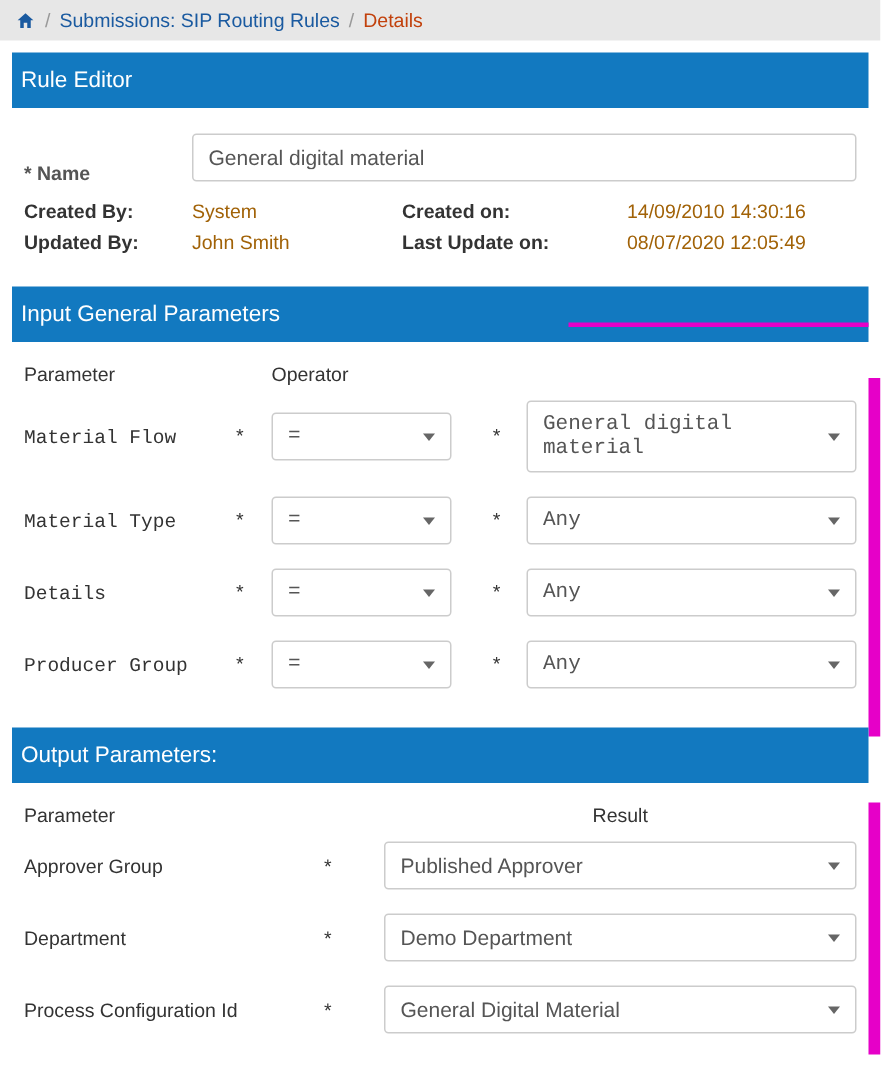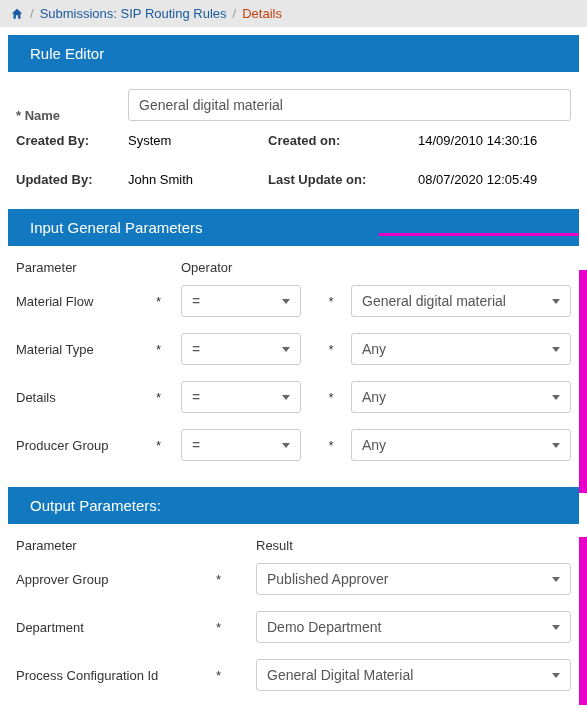--- a/index.html
+++ b/index.html
@@ -20,21 +20,21 @@
       color: #555;
     }
     .breadcrumb .home-icon svg { width: 14px; height: 14px; fill: #1a5aa0; display: block; }
     .breadcrumb .link { color: #1a5aa0; cursor: pointer; }
     .breadcrumb .sep { color: #999; }
     .breadcrumb .current { color: #c2410c; }
 
     .section-header {
       background: #1279c0;
       color: #fff;
-      padding: 10px 22px;
+      padding: 10px 6px;
       font-size: 15px;
       margin: 8px 8px 0 8px;
     }
     .section-body {
       padding: 14px 8px 14px 8px;
       margin: 0 8px;
     }
 
     .form-row {
       display: flex;
@@ -53,40 +53,41 @@
       border: 1px solid #ccc;
       border-radius: 3px;
       padding: 7px 10px;
       font-size: 14px;
       color: #555;
       background: #fff;
     }
     .meta-grid {
       display: grid;
       grid-template-columns: 112px 140px 150px 165px;
-      row-gap: 24px;
+      row-gap: 6px;
       font-size: 13px;
       color: #333;
       margin-top: 6px;
     }
     .meta-grid .ml { font-weight: bold; color: #333; }
-    .meta-grid .mv { color: #000000; }
+    .meta-grid .mv { color: #a16207; }
     .param-headers {
       display: flex;
       margin-bottom: 10px;
       color: #333;
     }
     .ph-param { width: 165px; }
     .ph-op { width: 170px; }
     .ph-val { flex: 1; }
 
     .param-row {
       display: flex;
       align-items: center;
       margin-bottom: 16px;
+      font-family: Liberation Mono, monospace;
     }
     .pr-label { width: 140px; color: #333; }
     .pr-asterisk { width: 25px; text-align: left; color: #333; }
     .pr-op { width: 130px; }
     .pr-asterisk2 { width: 40px; text-align: center; color: #333; }
     .pr-val { flex: 1; }
 
     .dropdown {
       border: 1px solid #ccc;
       border-radius: 3px;
@@ -107,21 +108,21 @@
       border-right: 4px solid transparent;
       border-top: 5px solid #666;
     }
 
     .out-headers {
       display: flex;
       margin-bottom: 10px;
       color: #333;
     }
     .oh-param { width: 240px; }
-    .oh-res { flex: 1; }
+    .oh-res { flex: 1; text-align: center; }
 
     .out-row {
       display: flex;
       align-items: center;
       margin-bottom: 16px;
     }
     .or-label { width: 200px; color: #333; }
     .or-asterisk { width: 40px; text-align: left; color: #333; }
     .or-val { flex: 1; text-align: right; }
 

